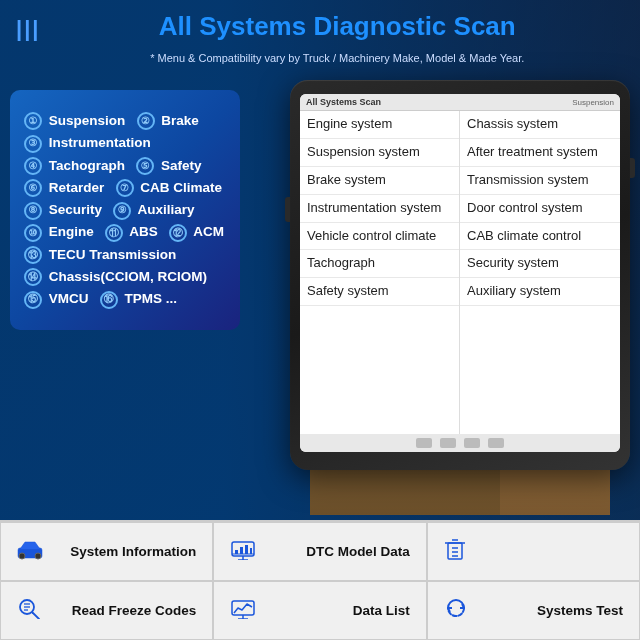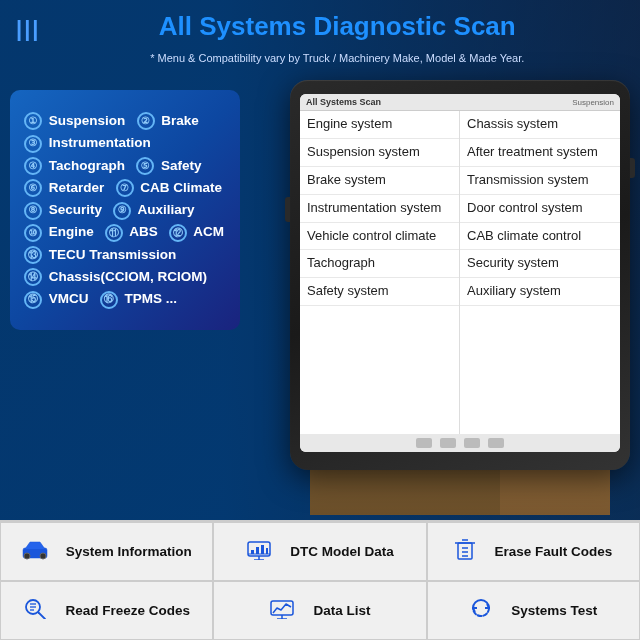--- a/index.html
+++ b/index.html
@@ -226,27 +226,27 @@
       display: grid;
       grid-template-columns: 1fr 1fr 1fr;
       grid-template-rows: 1fr 1fr;
       border-top: 2px solid #ccc;
       z-index: 20;
     }
 
     .toolbar-btn {
       display: flex;
       align-items: center;
-      justify-content: center;
+      justify-content: space-between;
       gap: 18px;
       border: 1px solid #ccc;
       background: #f0f0f0;
       cursor: pointer;
       transition: background 0.2s;
-      padding: 6px 8px;
+      padding: 6px 16px;
     }
 
     .toolbar-btn-icon {
       font-size: 22px;
       color: #1a56db;
       flex-shrink: 0;
     }
 
     .toolbar-btn-label {
       font-size: 13.5px;
@@ -431,21 +431,20 @@
       <span class="toolbar-btn-icon">
         <svg width="22" height="24" viewBox="0 0 22 24" fill="none">
           <rect x="4" y="6" width="14" height="16" rx="1" fill="none" stroke="#1a56db" stroke-width="1.5"></rect>
           <line x1="1" y1="6" x2="21" y2="6" stroke="#1a56db" stroke-width="1.5"></line>
           <line x1="8" y1="3" x2="14" y2="3" stroke="#1a56db" stroke-width="1.5"></line>
           <line x1="8" y1="11" x2="14" y2="11" stroke="#1a56db" stroke-width="1.5"></line>
           <line x1="8" y1="15" x2="14" y2="15" stroke="#1a56db" stroke-width="1.5"></line>
           <line x1="8" y1="19" x2="14" y2="19" stroke="#1a56db" stroke-width="1.5"></line>
         </svg>
       </span>
-      <span class="toolbar-btn-label">Erase Fault Codes</span>
     </div>
 
     <div class="toolbar-btn">
       <span class="toolbar-btn-icon">
         <svg width="24" height="22" viewBox="0 0 24 22" fill="none">
           <circle cx="10" cy="10" r="7" fill="none" stroke="#1a56db" stroke-width="1.8"></circle>
           <line x1="15.5" y1="15.5" x2="22" y2="22" stroke="#1a56db" stroke-width="1.8" stroke-linecap="round"></line>
           <line x1="7" y1="7" x2="13" y2="7" stroke="#1a56db" stroke-width="1.3"></line>
           <line x1="7" y1="10" x2="13" y2="10" stroke="#1a56db" stroke-width="1.3"></line>
           <line x1="7" y1="13" x2="11" y2="13" stroke="#1a56db" stroke-width="1.3"></line>

